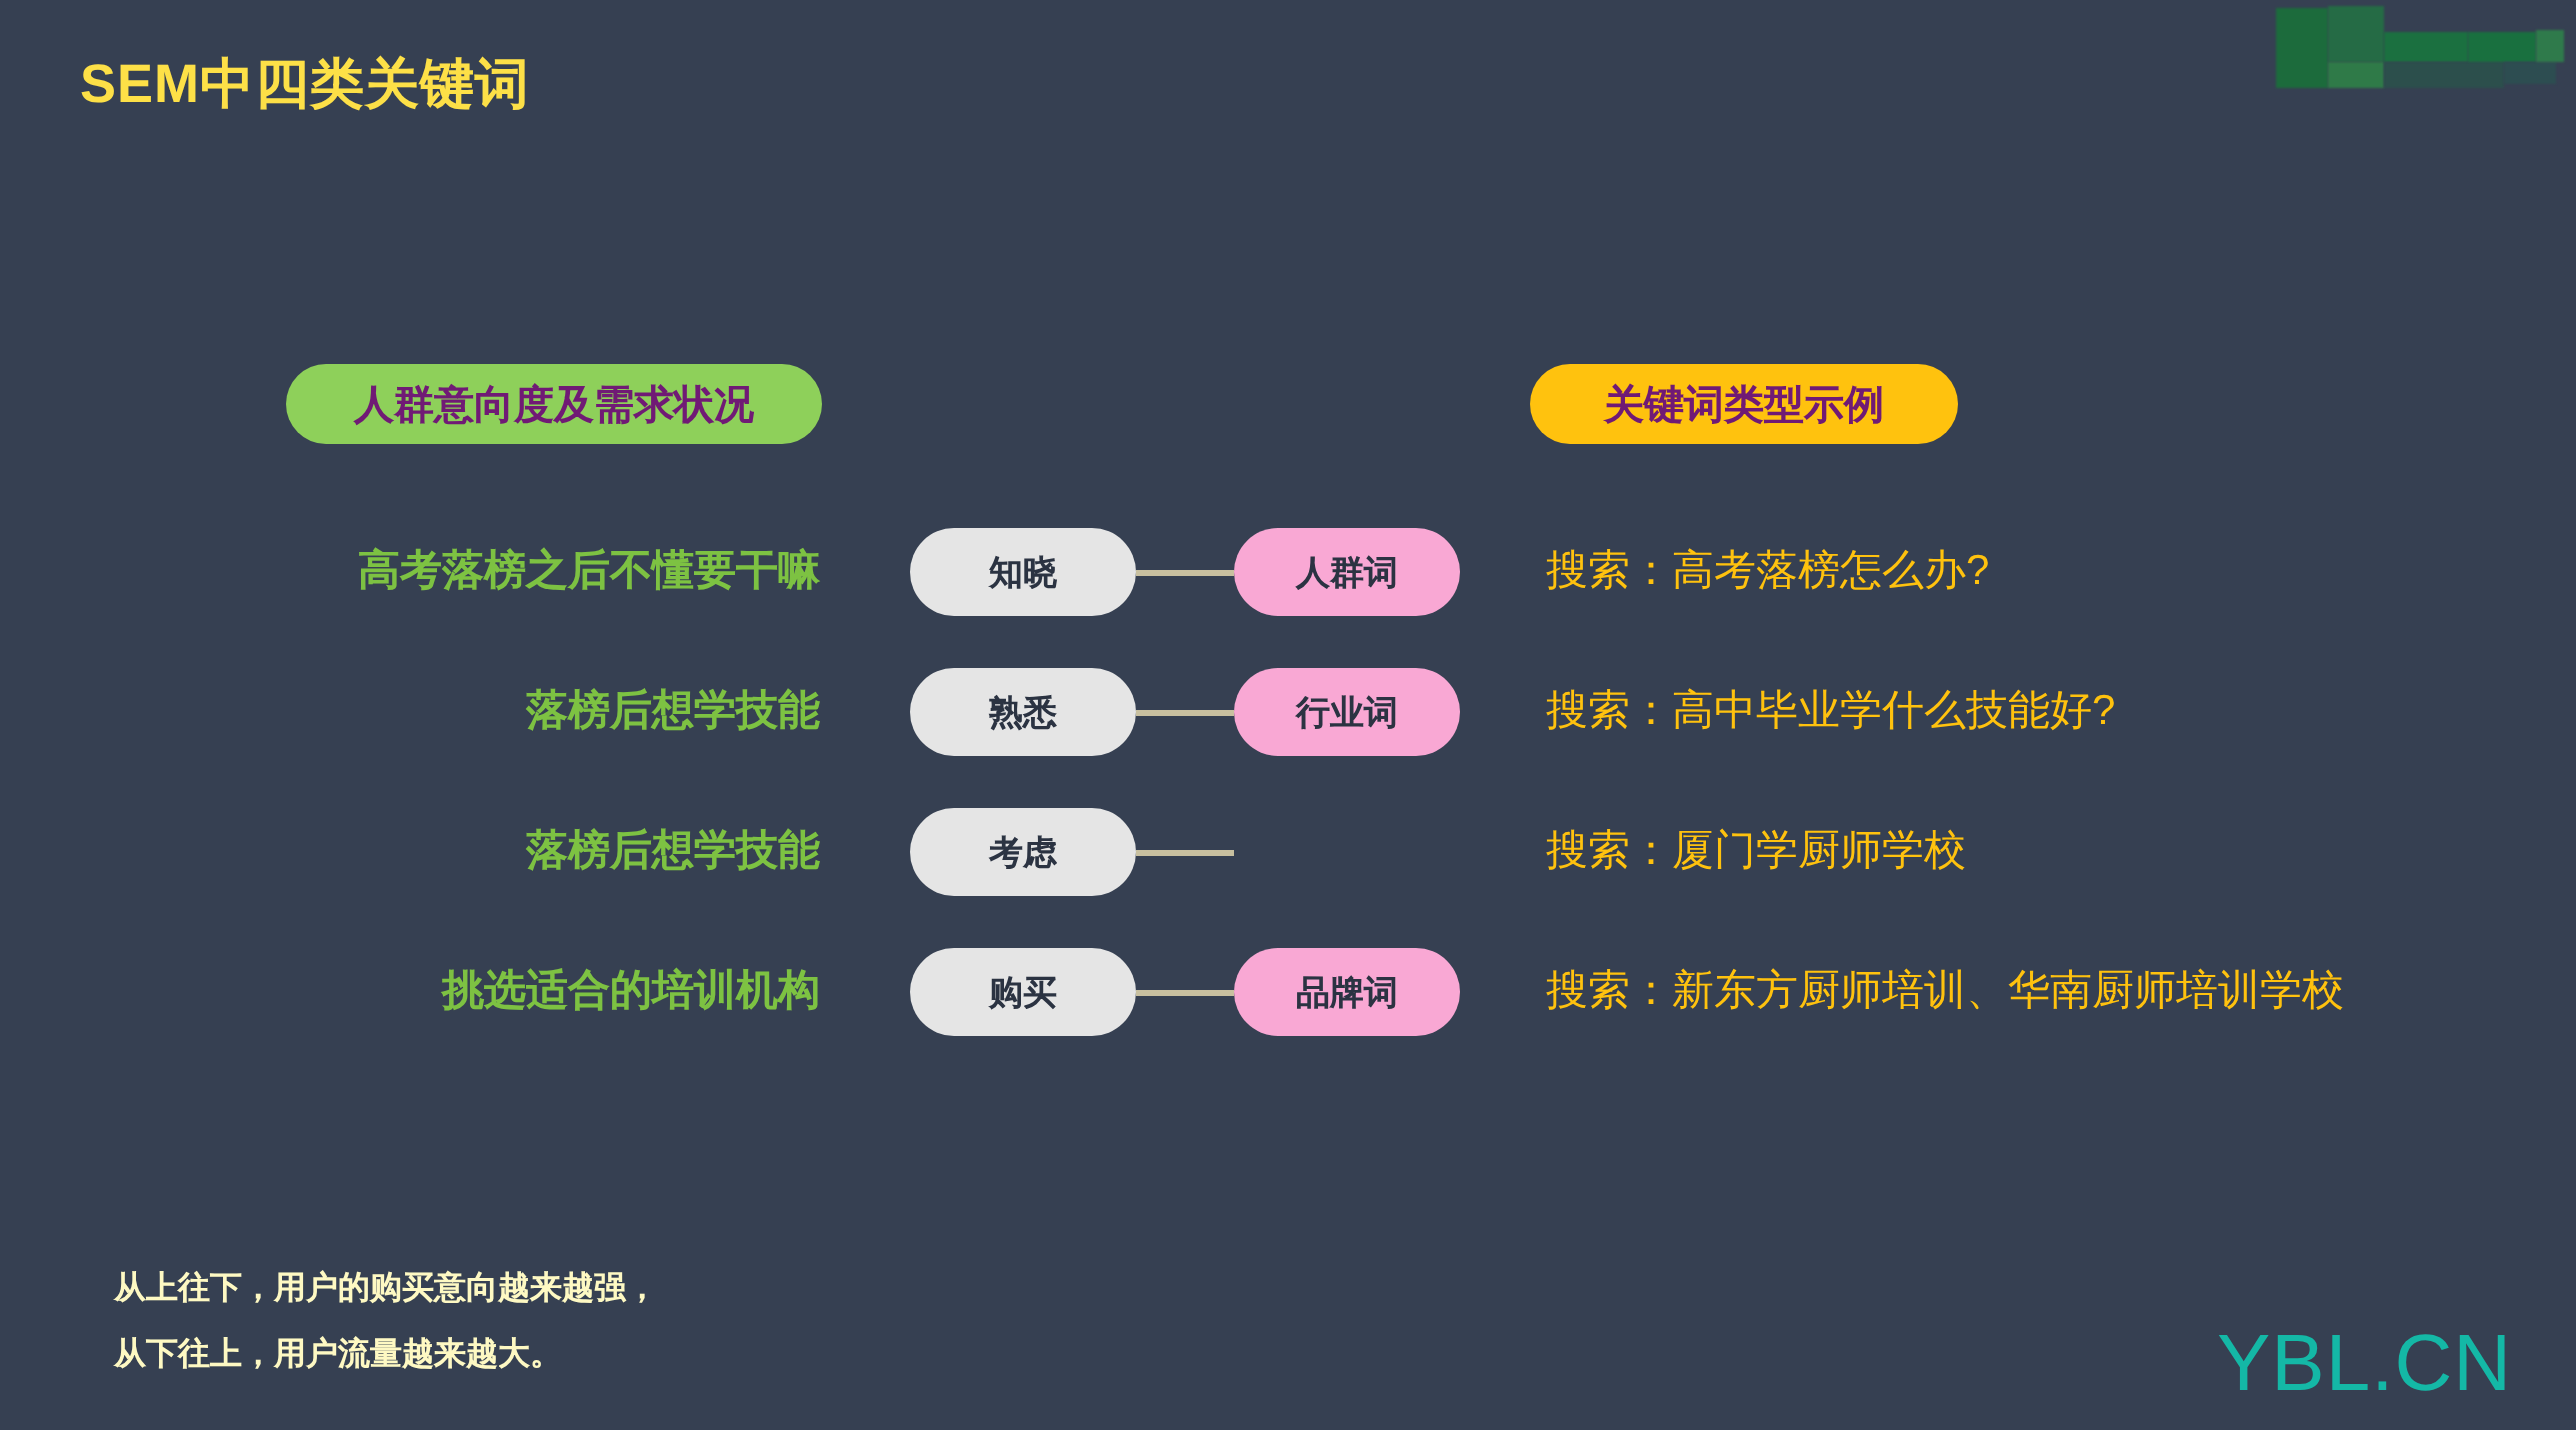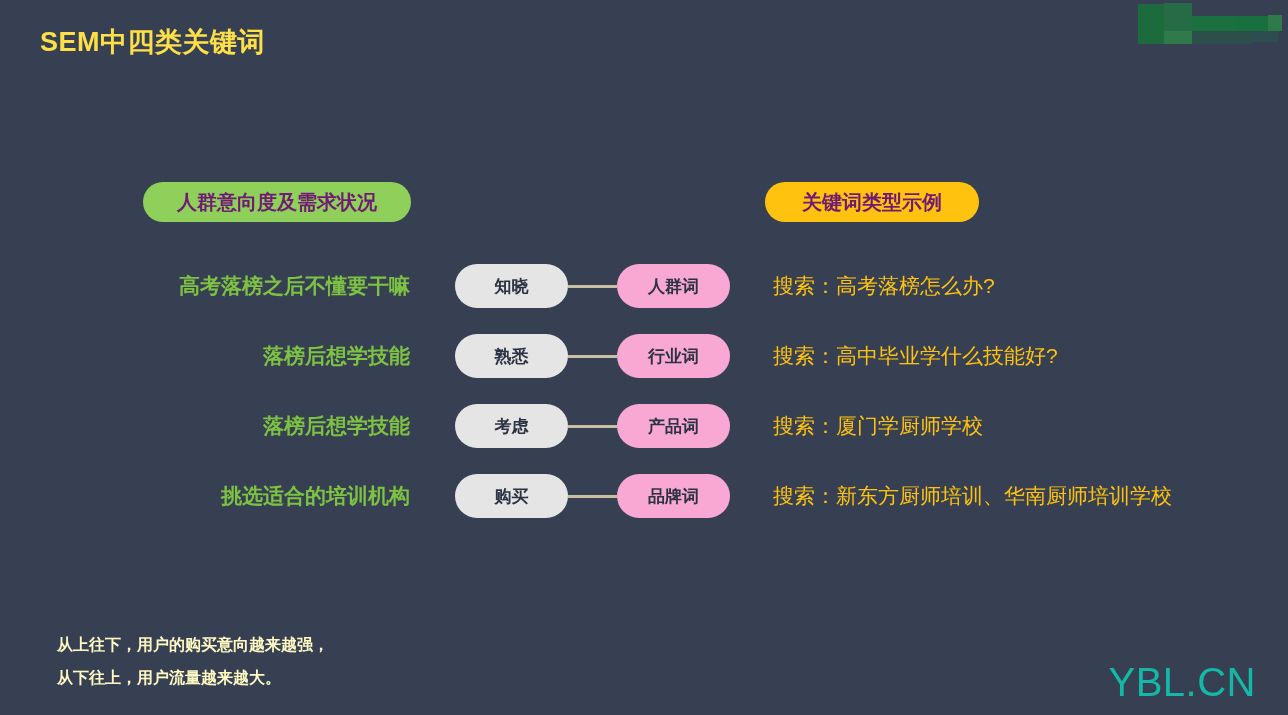--- a/index.html
+++ b/index.html
@@ -219,21 +219,20 @@
     <div class="stage-pill">熟悉</div>
     <div class="connector"></div>
     <div class="type-pill">行业词</div>
     <div class="example-text">搜索：高中毕业学什么技能好?</div>
   </div>
 
   <div class="row" style="top:404px">
     <div class="intent-label">落榜后想学技能</div>
     <div class="stage-pill">考虑</div>
     <div class="connector"></div>
-    <div class="type-pill">产品词</div>
     <div class="example-text">搜索：厦门学厨师学校</div>
   </div>
 
   <div class="row" style="top:474px">
     <div class="intent-label">挑选适合的培训机构</div>
     <div class="stage-pill">购买</div>
     <div class="connector"></div>
     <div class="type-pill">品牌词</div>
     <div class="example-text">搜索：新东方厨师培训、华南厨师培训学校</div>
   </div>

